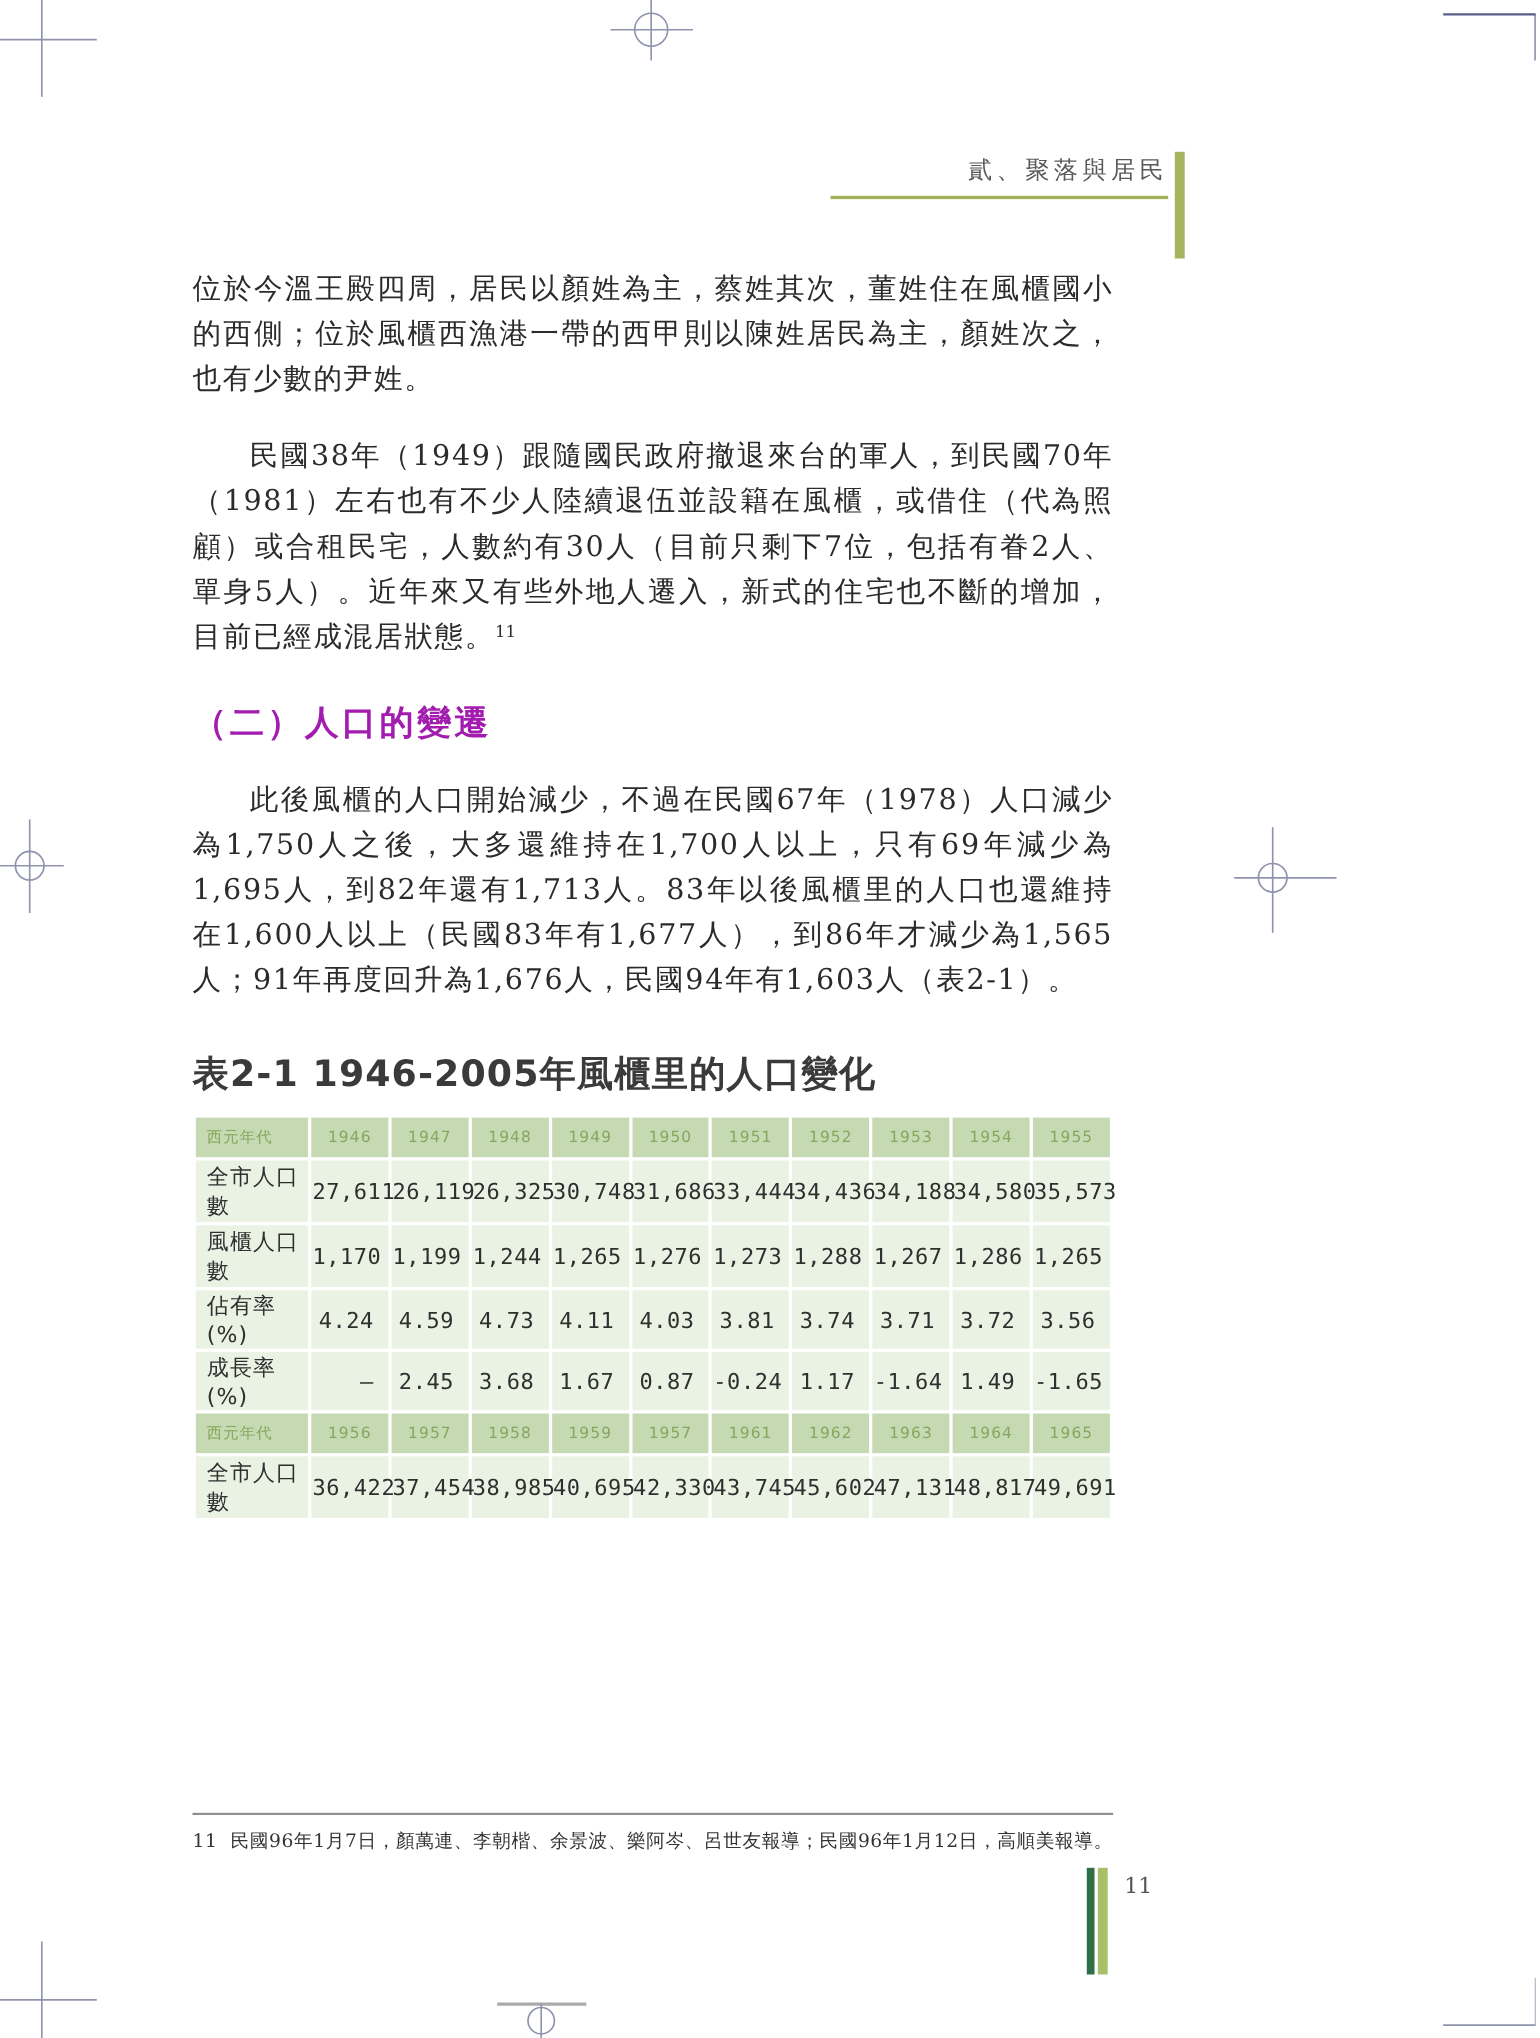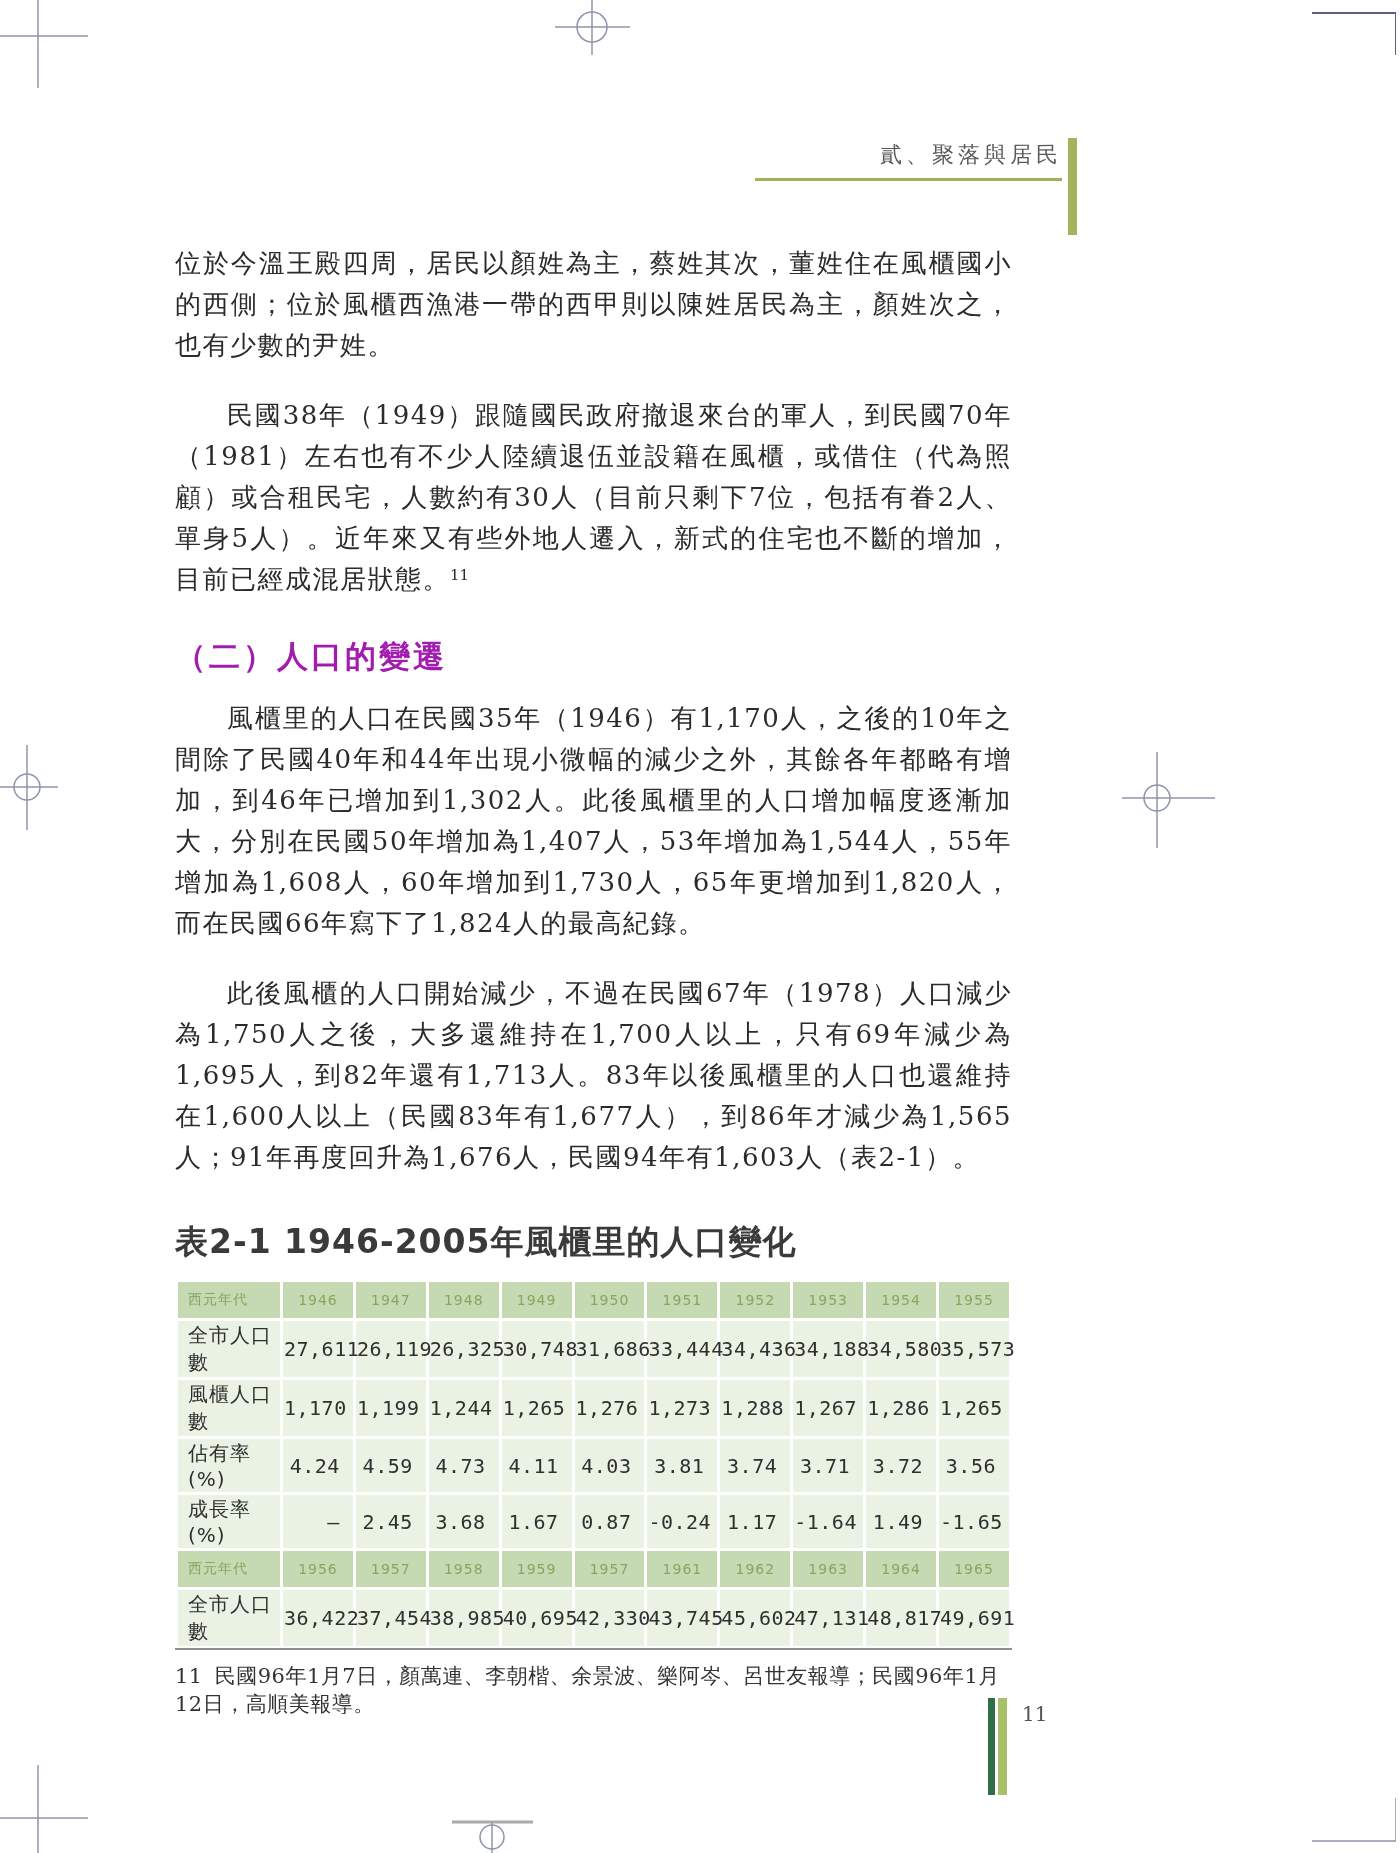--- a/index.html
+++ b/index.html
@@ -62,21 +62,21 @@
   }
   table.pop tr.data-row td:first-child{
     text-align:left;padding-left:10px;padding-right:0;
     font-family:"DejaVu Sans","Liberation Sans",sans-serif;letter-spacing:1px;
   }
 
   
   .footnote-area{position:absolute;left:175px;top:1648px;width:837px;}
   .footnote-rule{width:837px;height:2px;background:#8f8f8f;}
   .footnote{
-    margin-top:12px;font-size:21px;color:#333333;letter-spacing:0.5px;
+    margin-top:12px;font-size:17px;color:#333333;letter-spacing:0.5px;
     font-family:"DejaVu Serif","Liberation Serif",serif;
   }
   .footnote .fn-num{margin-right:12px;}
 
   
   .pagenum-bars{position:absolute;left:988px;top:1698px;display:flex;gap:3px;height:97px;}
   .pagenum-bars .bar-dark{width:7px;height:97px;background:#2f6e46;}
   .pagenum-bars .bar-light{width:9px;height:97px;background:#a9c06a;}
   .pagenum{
     position:absolute;left:1022px;top:1702px;font-size:20px;color:#555555;
@@ -141,21 +141,20 @@
   <div class="header-rule"></div>
   <div class="header-bar"></div>
 
   <main class="content">
     <p class="body-text">位於今溫王殿四周，居民以顏姓為主，蔡姓其次，董姓住在風櫃國小的西側；位於風櫃西漁港一帶的西甲則以陳姓居民為主，顏姓次之，也有少數的尹姓。</p>
 
     <p class="body-text indent spaced"><span>民國38年（1949）跟隨國民政府撤退來台的軍人，到民國70年（1981）左右也有不少人陸續退伍並設籍在風櫃，或借住（代為照顧）或合租民宅，人數約有30人（目前只剩下7位，包括有眷2人、單身5人）。近年來又有些外地人遷入，新式的住宅也不斷的增加，目前已經成混居狀態。</span><sup>11</sup></p>
 
     <h2 class="section-heading">（二）人口的變遷</h2>
 
-    <p class="body-text indent">風櫃里的人口在民國35年（1946）有1,170人，之後的10年之間除了民國40年和44年出現小微幅的減少之外，其餘各年都略有增加，到46年已增加到1,302人。此後風櫃里的人口增加幅度逐漸加大，分別在民國50年增加為1,407人，53年增加為1,544人，55年增加為1,608人，60年增加到1,730人，65年更增加到1,820人，而在民國66年寫下了1,824人的最高紀錄。</p>
 
     <p class="body-text indent spaced">此後風櫃的人口開始減少，不過在民國67年（1978）人口減少為1,750人之後，大多還維持在1,700人以上，只有69年減少為1,695人，到82年還有1,713人。83年以後風櫃里的人口也還維持在1,600人以上（民國83年有1,677人），到86年才減少為1,565人；91年再度回升為1,676人，民國94年有1,603人（表2-1）。</p>
 
     <div class="table-caption">表2-1 1946-2005年風櫃里的人口變化</div>
 
     <table class="pop">
       <colgroup>
           <col class="lbl">
           <col>
           <col>

